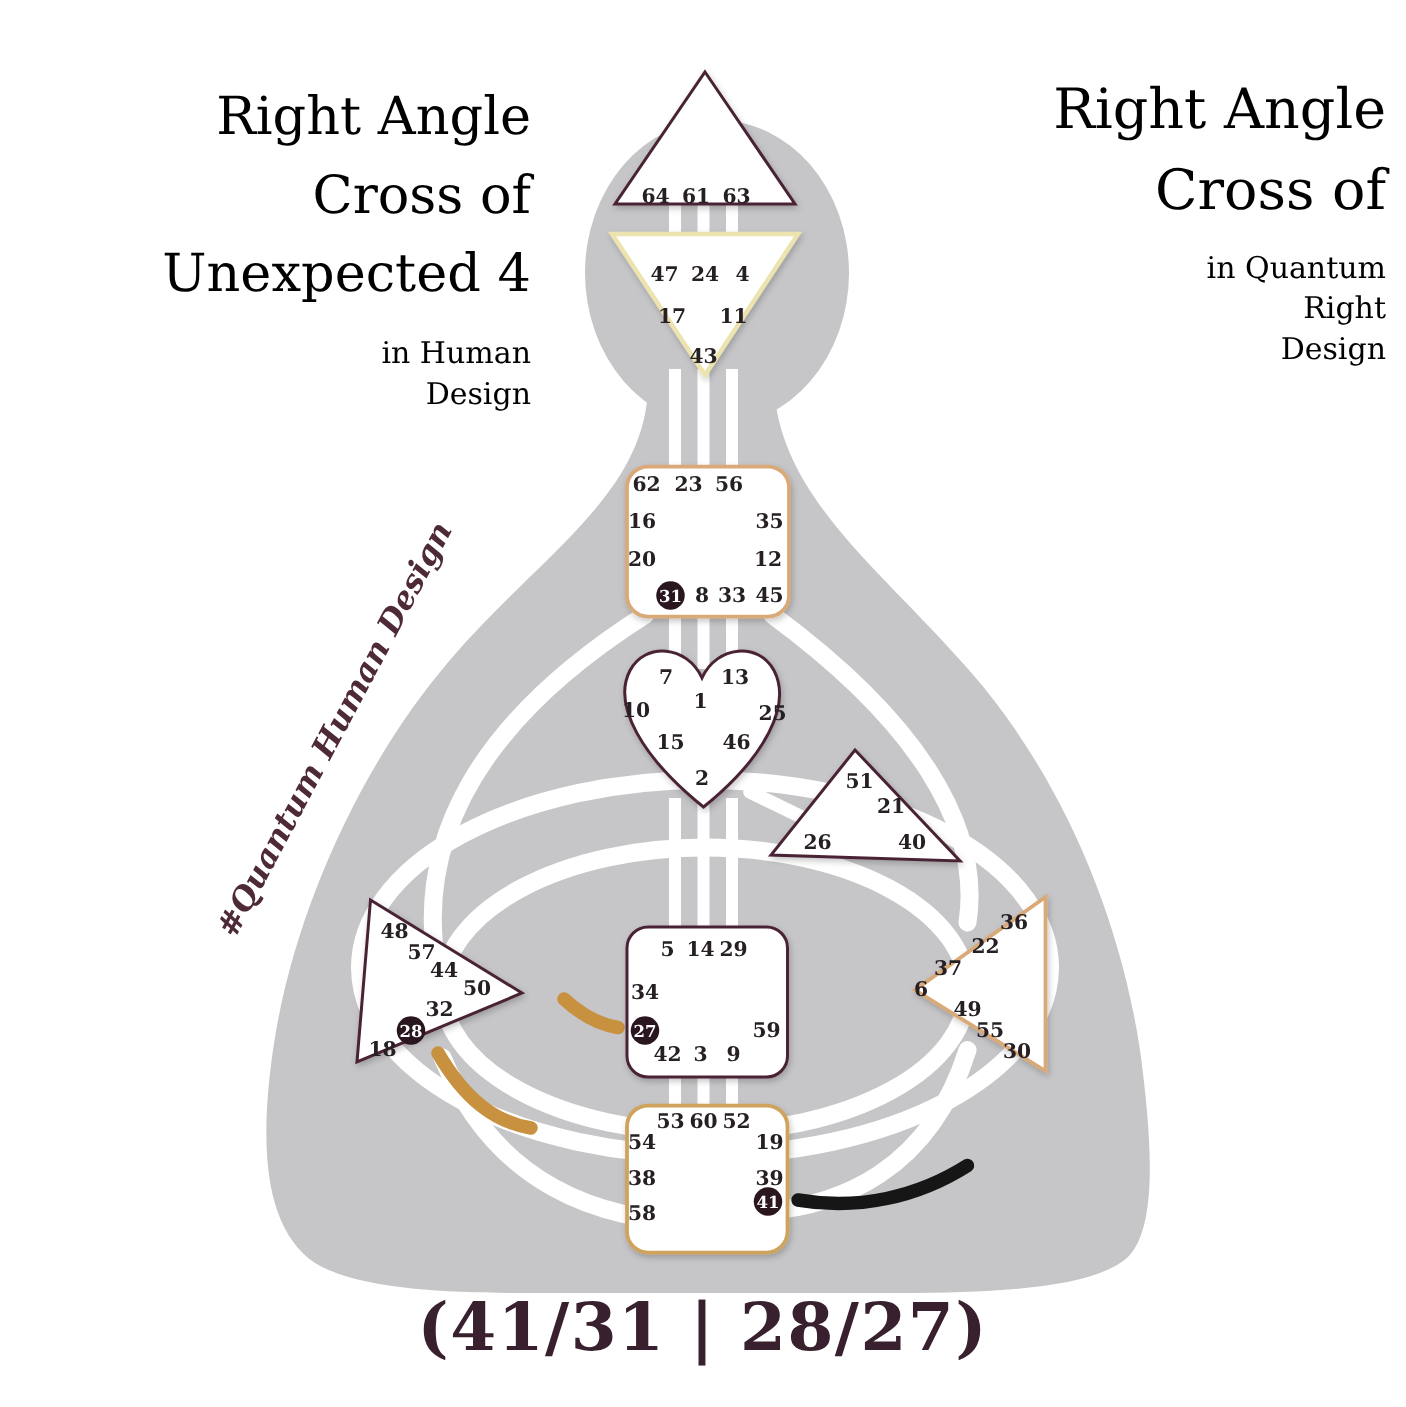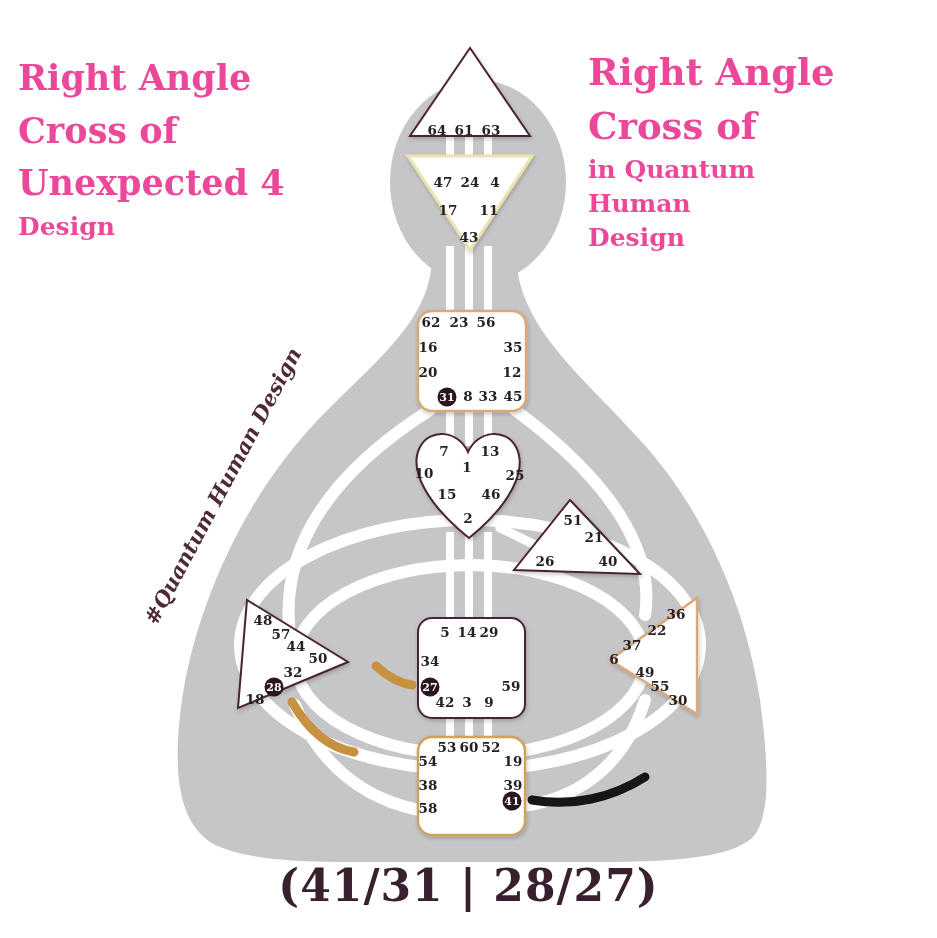--- a/index.html
+++ b/index.html
@@ -6,27 +6,27 @@
   .canvas{
     position:relative;
     width:937px;height:938px;
     background:#ffffff;
     overflow:hidden;
     font-family:"DejaVu Serif", serif;
   }
   .canvas svg{position:absolute;left:0;top:0;}
   .title{
     position:absolute;
-    text-align:left;
-    color:#ec4899;
-    font-weight:bold;
+    text-align:right;
+    color:#000000;
+    font-weight:normal;
   }
   .left-title{left:18px;top:52px;width:336px;font-size:35px;line-height:1.5;}
   .right-title{left:588px;top:46px;width:336px;font-size:37px;line-height:1.45;}
-  .subtitle{font-size:25px;line-height:1.35;margin-top:0;}
+  .subtitle{font-size:20px;line-height:1.35;margin-top:12px;}
   .hashtag{
     position:absolute;
     left:150px;top:610px;
     transform-origin:0 50%;
     transform:rotate(-62deg);
     font-size:21px;
     font-style:italic;
     font-weight:bold;
     color:#4e2a38;
     white-space:nowrap;
@@ -182,30 +182,31 @@
         <circle cx="512" cy="801" r="9.5" fill="#2a161f"></circle>
         <text x="512" y="805" text-anchor="middle" font-family="&quot;DejaVu Serif&quot;, serif" font-weight="bold" font-size="11" fill="#ffffff">41</text>
       </g>
   </svg>
 
   <div class="title left-title">
     <div>Right Angle</div>
     <div>Cross of</div>
     <div>Unexpected 4</div>
     <div class="subtitle">
+      <div>in Human</div>
       <div>Design</div>
     </div>
   </div>
 
   <div class="title right-title">
     <div>Right Angle</div>
     <div>Cross of</div>
     <div class="subtitle">
       <div>in Quantum</div>
-      <div>Human</div>
+      <div>Right</div>
       <div>Design</div>
     </div>
   </div>
 
   <div class="hashtag">#Quantum Human Design</div>
 
   <div class="cross-notation">(41/31 | 28/27)</div>
 
 </div>
 

